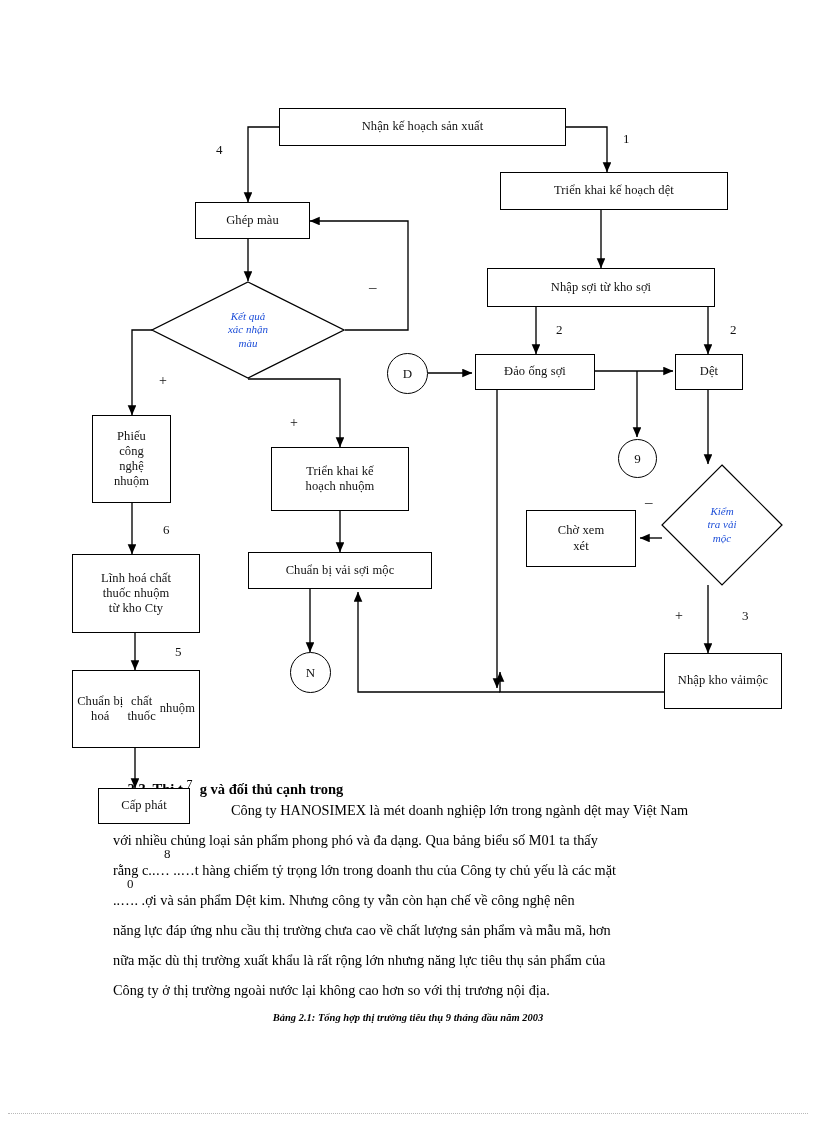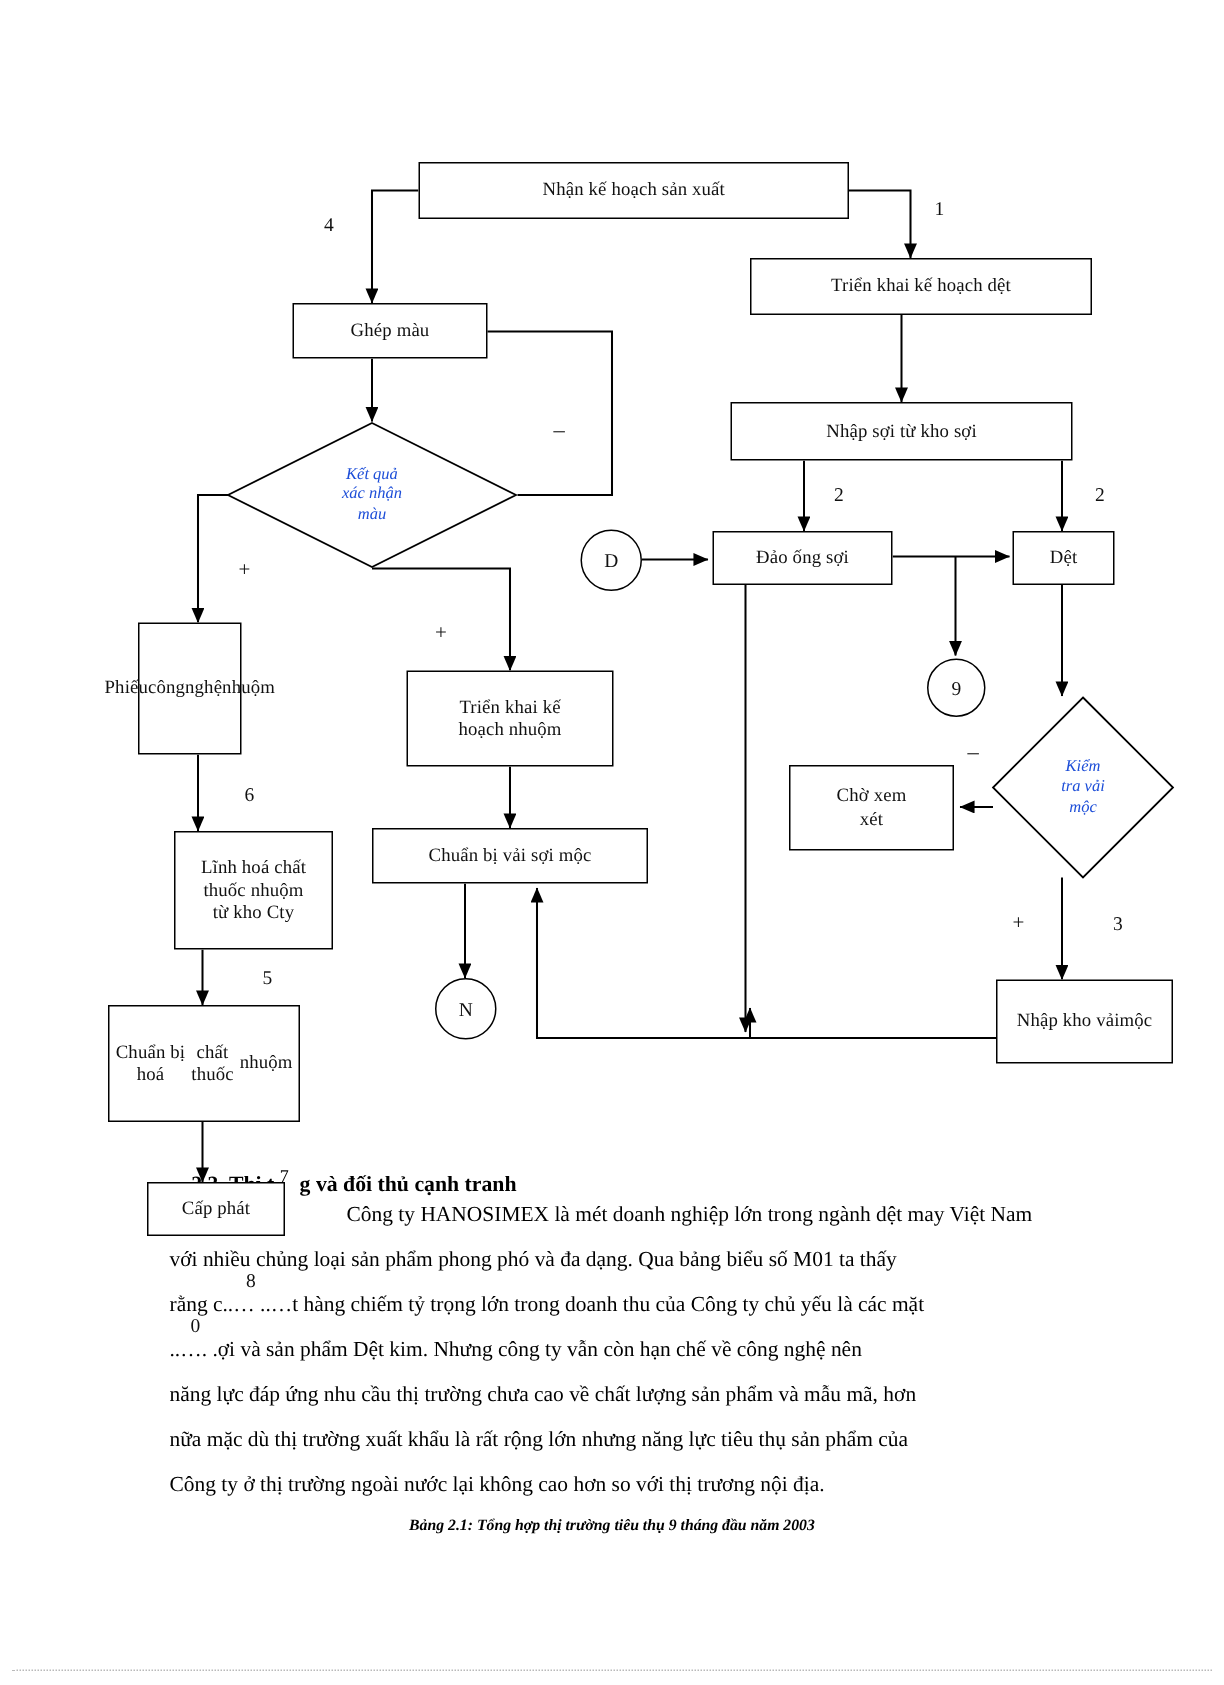--- a/index.html
+++ b/index.html
@@ -224,50 +224,50 @@
   </div>
 
   <div class="node" style="left:500px; top:172px; width:228px; height:38px;">
     <span>Triển khai kế  hoạch dệt</span>
   </div>
 
   <div class="node" style="left:487px; top:268px; width:228px; height:39px;">
     <span>Nhập sợi từ kho sợi</span>
   </div>
 
-  <div class="node" style="left:195px; top:202px; width:130px; height:37px;">
+  <div class="node" style="left:195px; top:202px; width:115px; height:37px;">
     <span>Ghép màu</span>
   </div>
 
   <div class="node" style="left:475px; top:354px; width:120px; height:36px;">
     <span>Đảo ống sợi</span>
   </div>
 
   <div class="node" style="left:675px; top:354px; width:68px; height:36px;">
     <span>Dệt</span>
   </div>
 
-  <div class="node" style="left:92px; top:415px; width:69px; height:88px; flex-direction:row;">
+  <div class="node" style="left:92px; top:415px; width:79px; height:88px; flex-direction:column;">
     <span>Phiếu</span>
     <span>công</span>
     <span>nghệ</span>
     <span>nhuộm</span>
   </div>
 
   <div class="node" style="left:271px; top:447px; width:138px; height:64px; flex-direction:column;">
     <span>Triển khai kế</span>
     <span>hoạch nhuộm</span>
   </div>
 
   <div class="node" style="left:526px; top:510px; width:110px; height:57px; flex-direction:column;">
     <span>Chờ xem</span>
     <span>xét</span>
   </div>
 
-  <div class="node" style="left:72px; top:554px; width:106px; height:79px; flex-direction:column;margin-left:44px;">
+  <div class="node" style="left:72px; top:554px; width:128px; height:79px; flex-direction:column;">
     <span>Lĩnh hoá chất</span>
     <span>thuốc nhuộm</span>
     <span>từ kho Cty</span>
   </div>
 
   <div class="node" style="left:248px; top:552px; width:184px; height:37px;">
     <span>Chuẩn bị vải sợi mộc</span>
   </div>
 
   <div class="node" style="left:664px; top:653px; width:118px; height:56px; flex-direction:row;">
@@ -337,21 +337,21 @@
 
   <div class="elabel" style="left:175px; top:644px;"><span>5</span></div>
 
   <div class="elabel minus" style="left:645px; top:494px;"><span>–</span></div>
 
   <div class="elabel plus" style="left:675px; top:608px;"><span>+</span></div>
 
   <div class="elabel" style="left:742px; top:608px;"><span>3</span></div>
 
   <div id="heading">
-    <span>2.3. Thị t </span><span class="hnum">7</span><span>  g và đối thủ cạnh tranh</span>
+    <span>2.3. Thị t </span><span class="hnum">7</span><span>  g và đối thủ cạnh trong</span>
   </div>
 
   <div id="body-text">
     <p>
       <span class="pline indent-first">Công ty HANOSIMEX  là mét doanh nghiệp lớn trong ngành dệt may Việt Nam</span>
       <span class="pline">với nhiều chủng loại sản phẩm phong phó và đa dạng. Qua bảng biểu số M01 ta thấy</span>
       <span class="pline">rằng c..… ..…t hàng chiếm tỷ trọng lớn trong doanh thu của Công ty chủ yếu là các mặt</span>
       <span class="pline">..…. .ợi và sản phẩm Dệt kim. Nhưng  công ty vẫn  còn hạn chế về  công nghệ nên</span>
       <span class="pline">năng lực đáp ứng nhu cầu thị trường chưa cao về chất lượng sản phẩm và mẫu mã, hơn</span>
       <span class="pline">nữa mặc dù thị trường xuất khẩu là rất rộng lớn nhưng năng lực tiêu thụ sản phẩm của</span>

